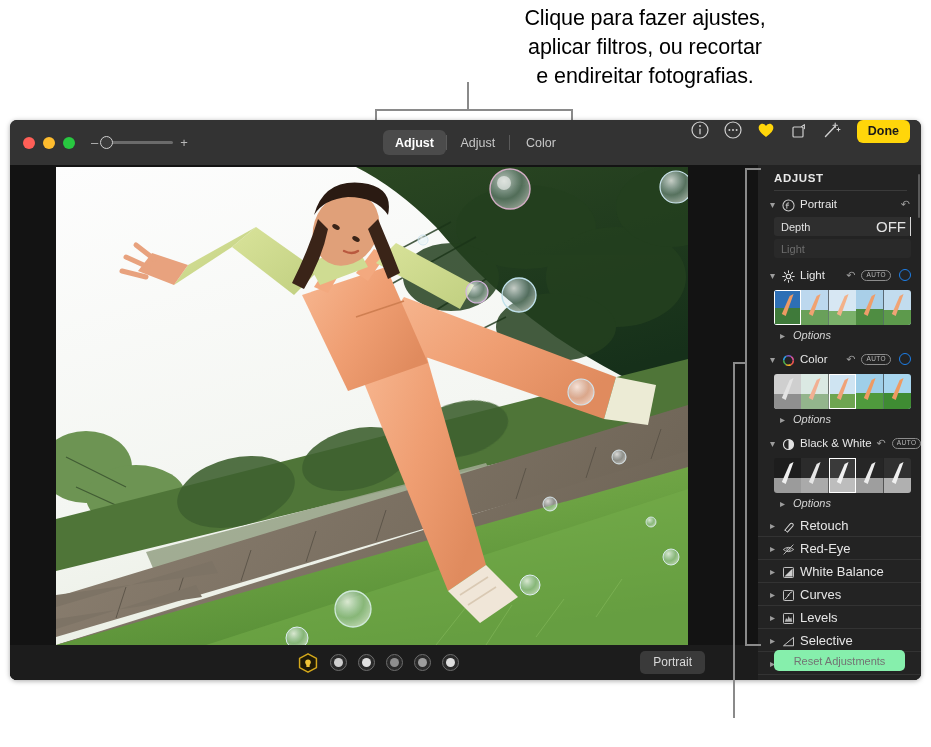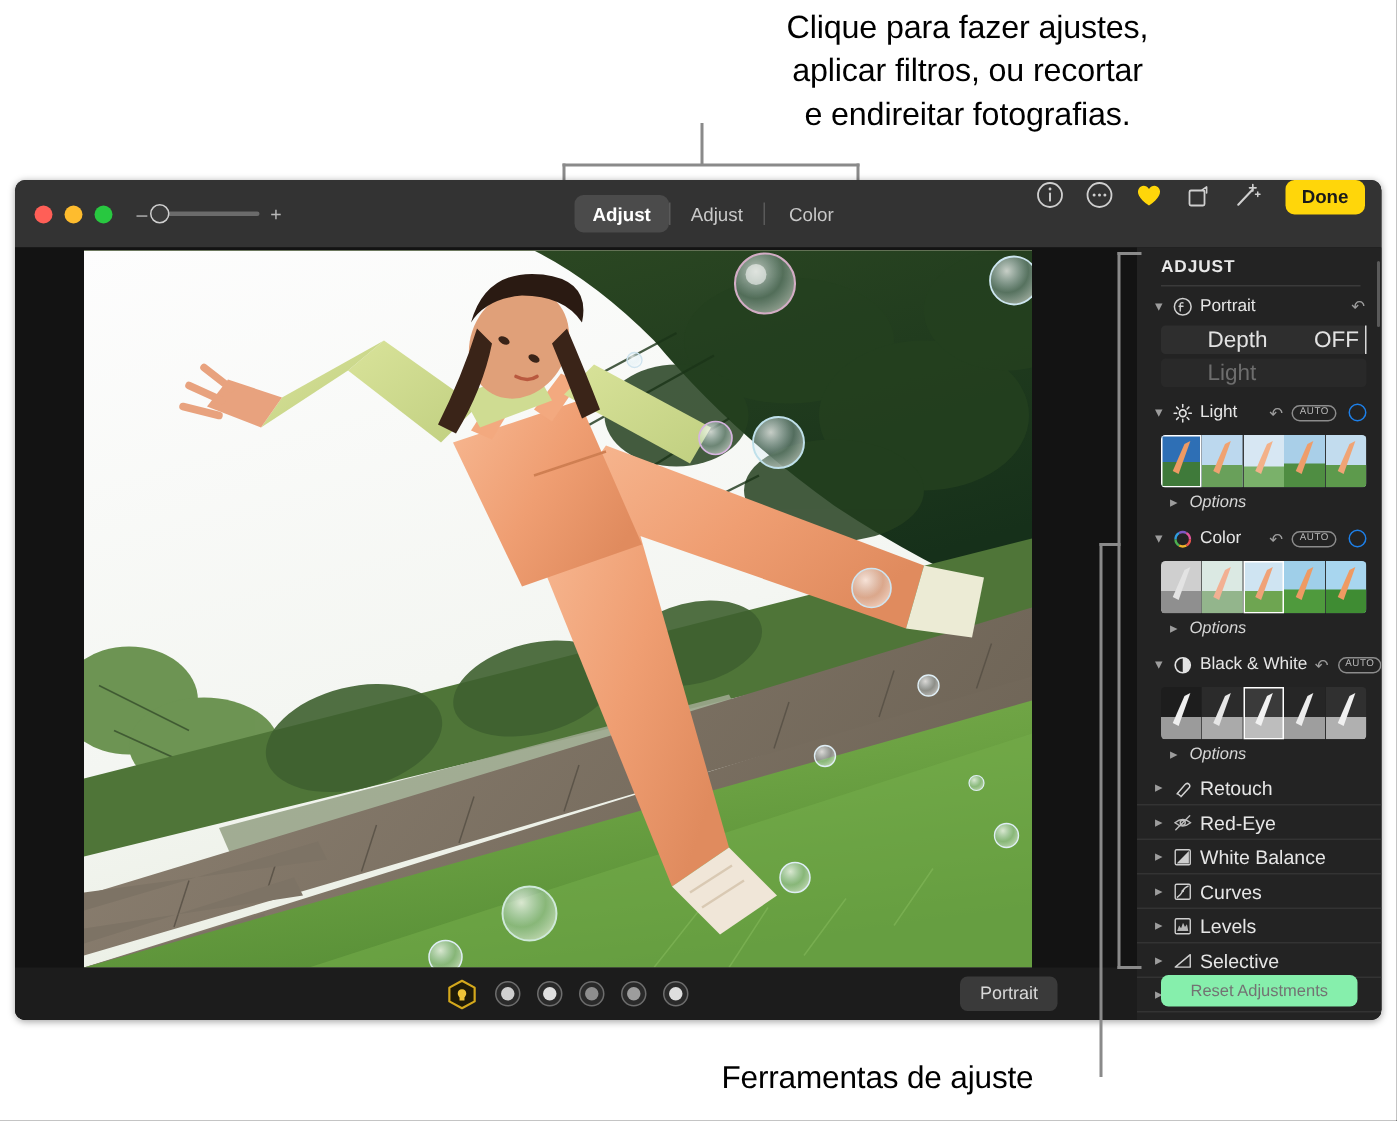--- a/index.html
+++ b/index.html
@@ -162,21 +162,21 @@
     border: 1.7px solid #1d7fe8; flex: 0 0 12px; margin-left: 3px;
   }
 
   .slider-row {
     height: 19px; margin: 0 10px 3px 16px;
     background: #2e2e2e; border-radius: 3px;
     display: flex; align-items: center; justify-content: space-between;
     padding: 0 5px 0 7px;
     position: relative;
   }
-  .slider-row .sl-name { color: #e2e2e2; font-size: 15px; margin-left: 24px; }
+  .slider-row .sl-name { color: #e2e2e2; font-size: 11px; }
   .slider-row .sl-val { color: #e2e2e2; font-size: 15px; }
   .slider-row.dim { background: #292929; }
   .slider-row.dim .sl-name { color: #6d6d6d; }
   .slider-row .caret {
     position: absolute; right: 0px; top: 0; width: 1.4px; height: 19px; background: #d9d9d9;
   }
 
   .thumbs {
     margin: 2px 10px 0 16px; height: 35px;
     border-radius: 3px; overflow: hidden;
@@ -785,15 +785,14 @@
       </div>
     </div>
   </div>
 
   <div class="bracket-line" style="left:745px; top:168px; width:2px; height:478px;"></div>
   <div class="bracket-line" style="left:745px; top:168px; width:16px; height:2px;"></div>
   <div class="bracket-line" style="left:745px; top:644px; width:16px; height:2px;"></div>
   <div class="bracket-line" style="left:733px; top:362px; width:14px; height:2px;"></div>
   <div class="bracket-line" style="left:733px; top:362px; width:2px; height:356px;"></div>
 
-  <div id="callout-bottom" class="callout-text">Ferramentas de ajuste</div>
 
 </div>
 
 </body></html>

